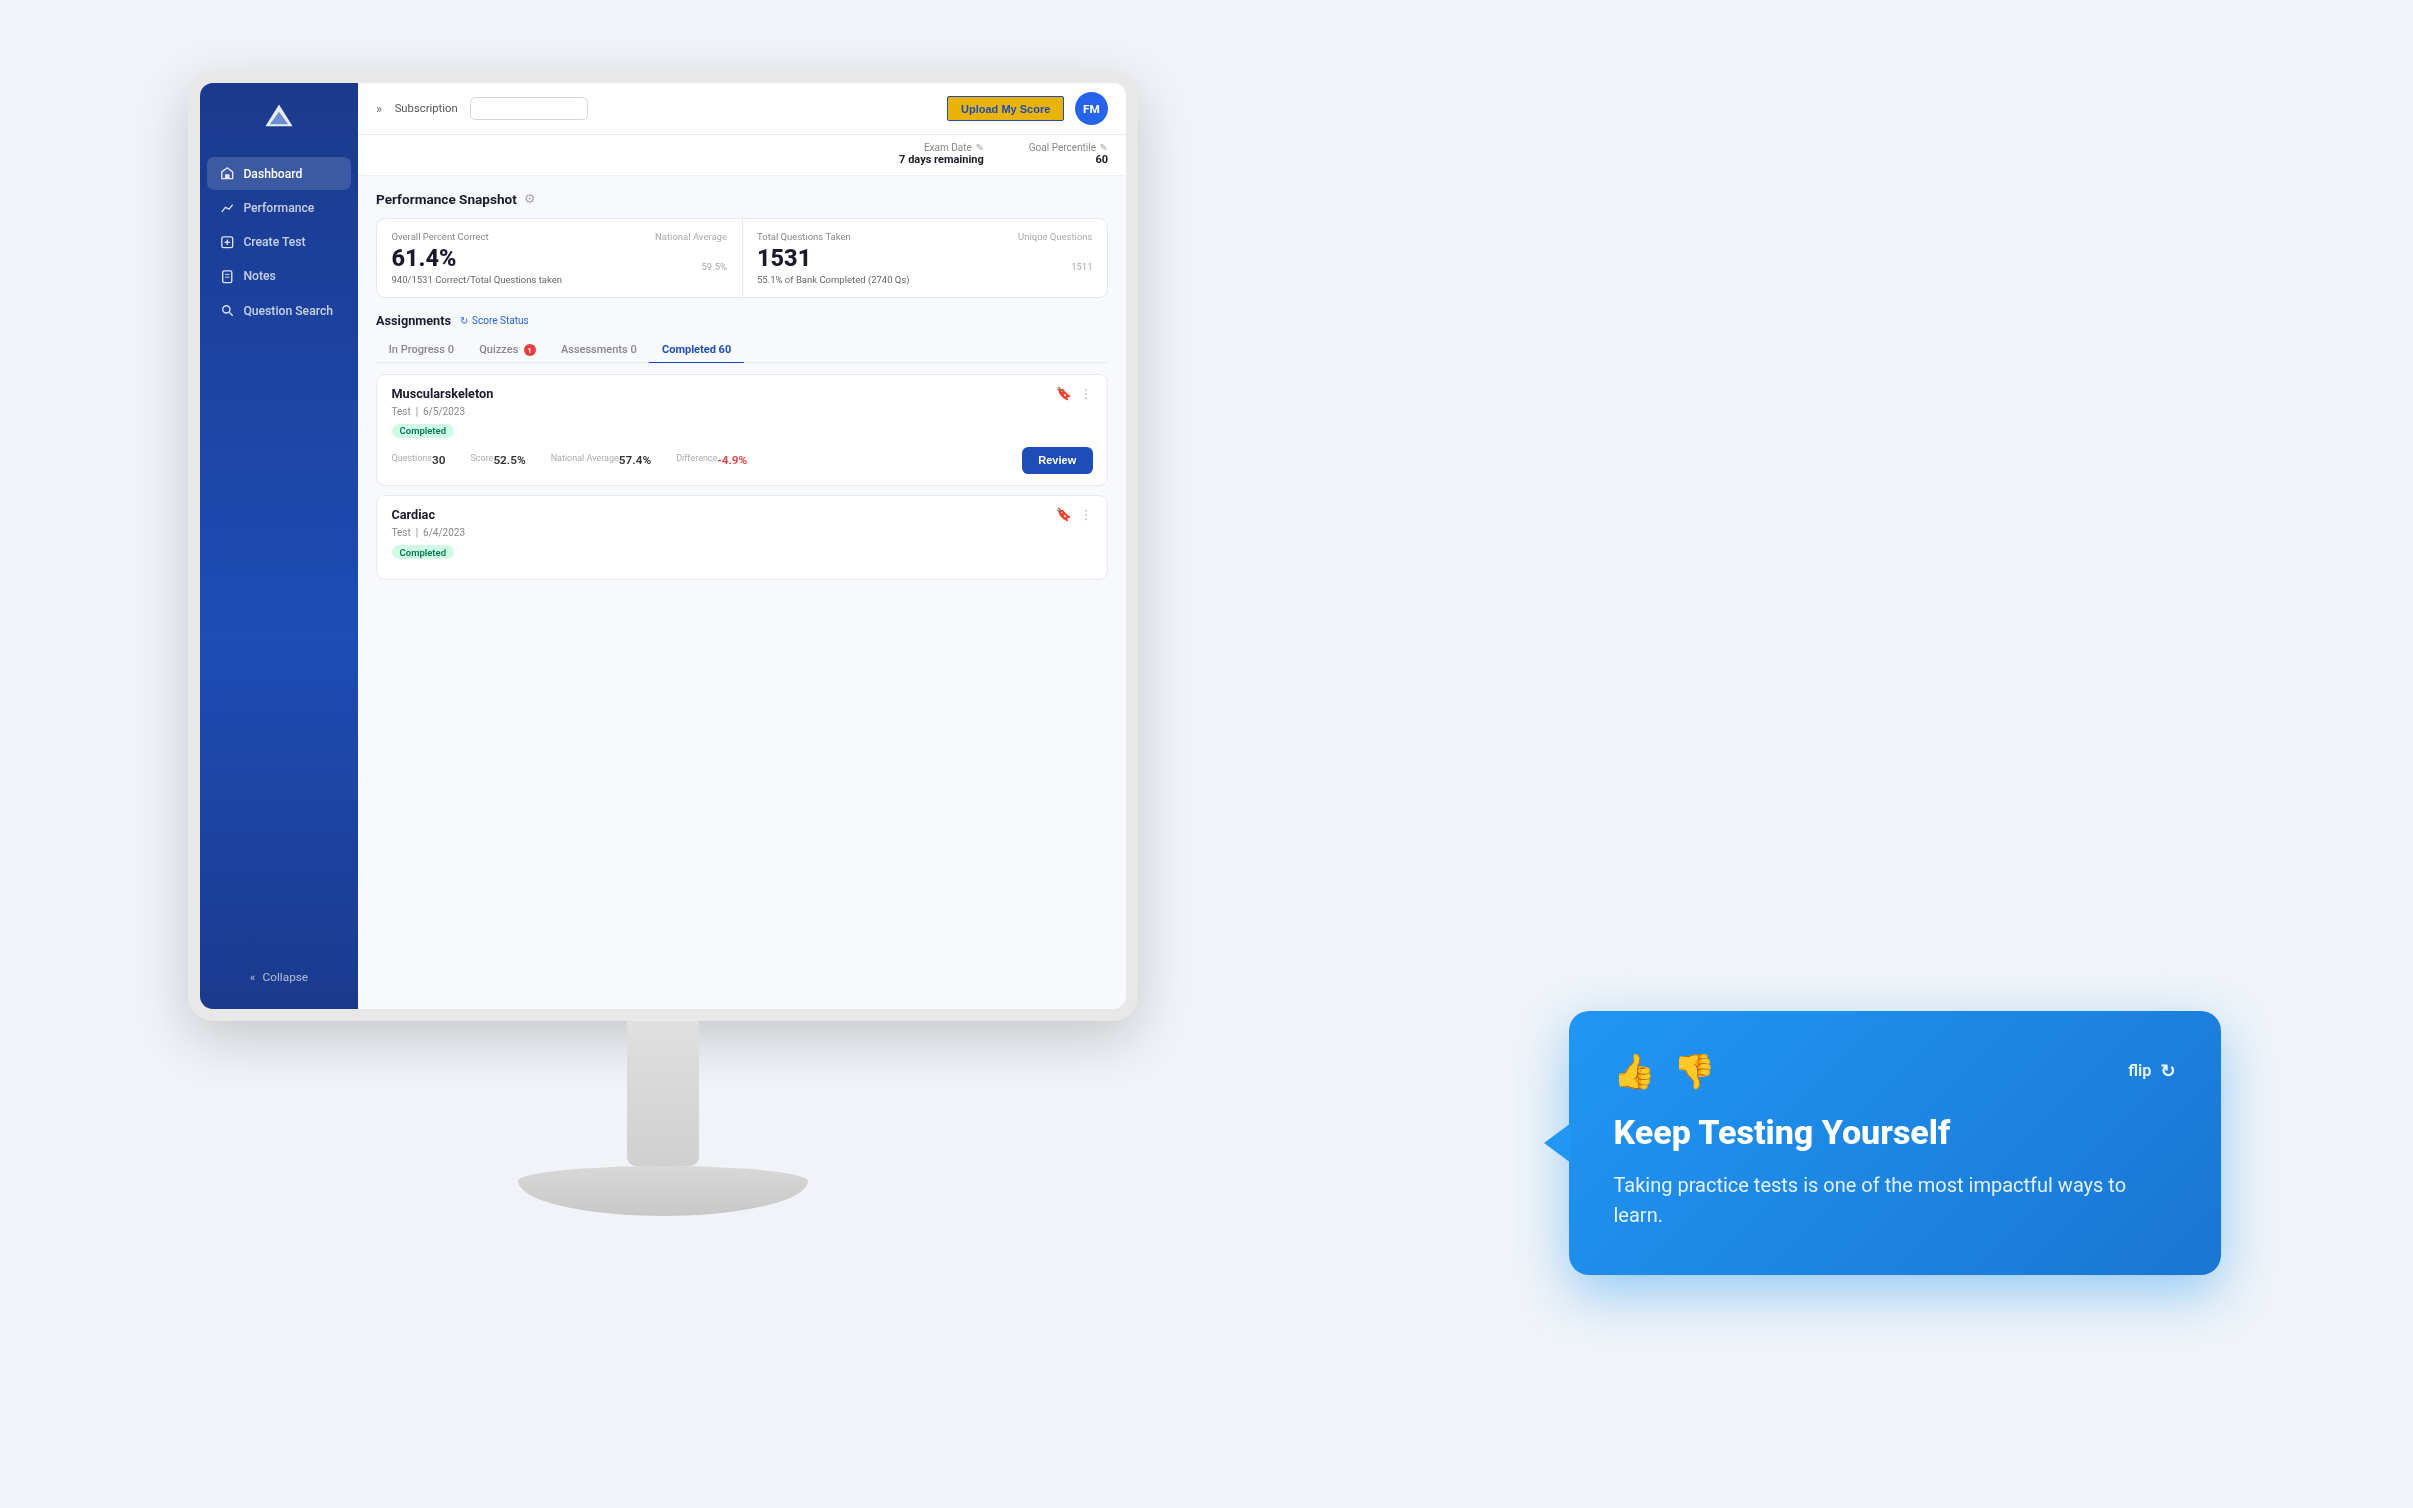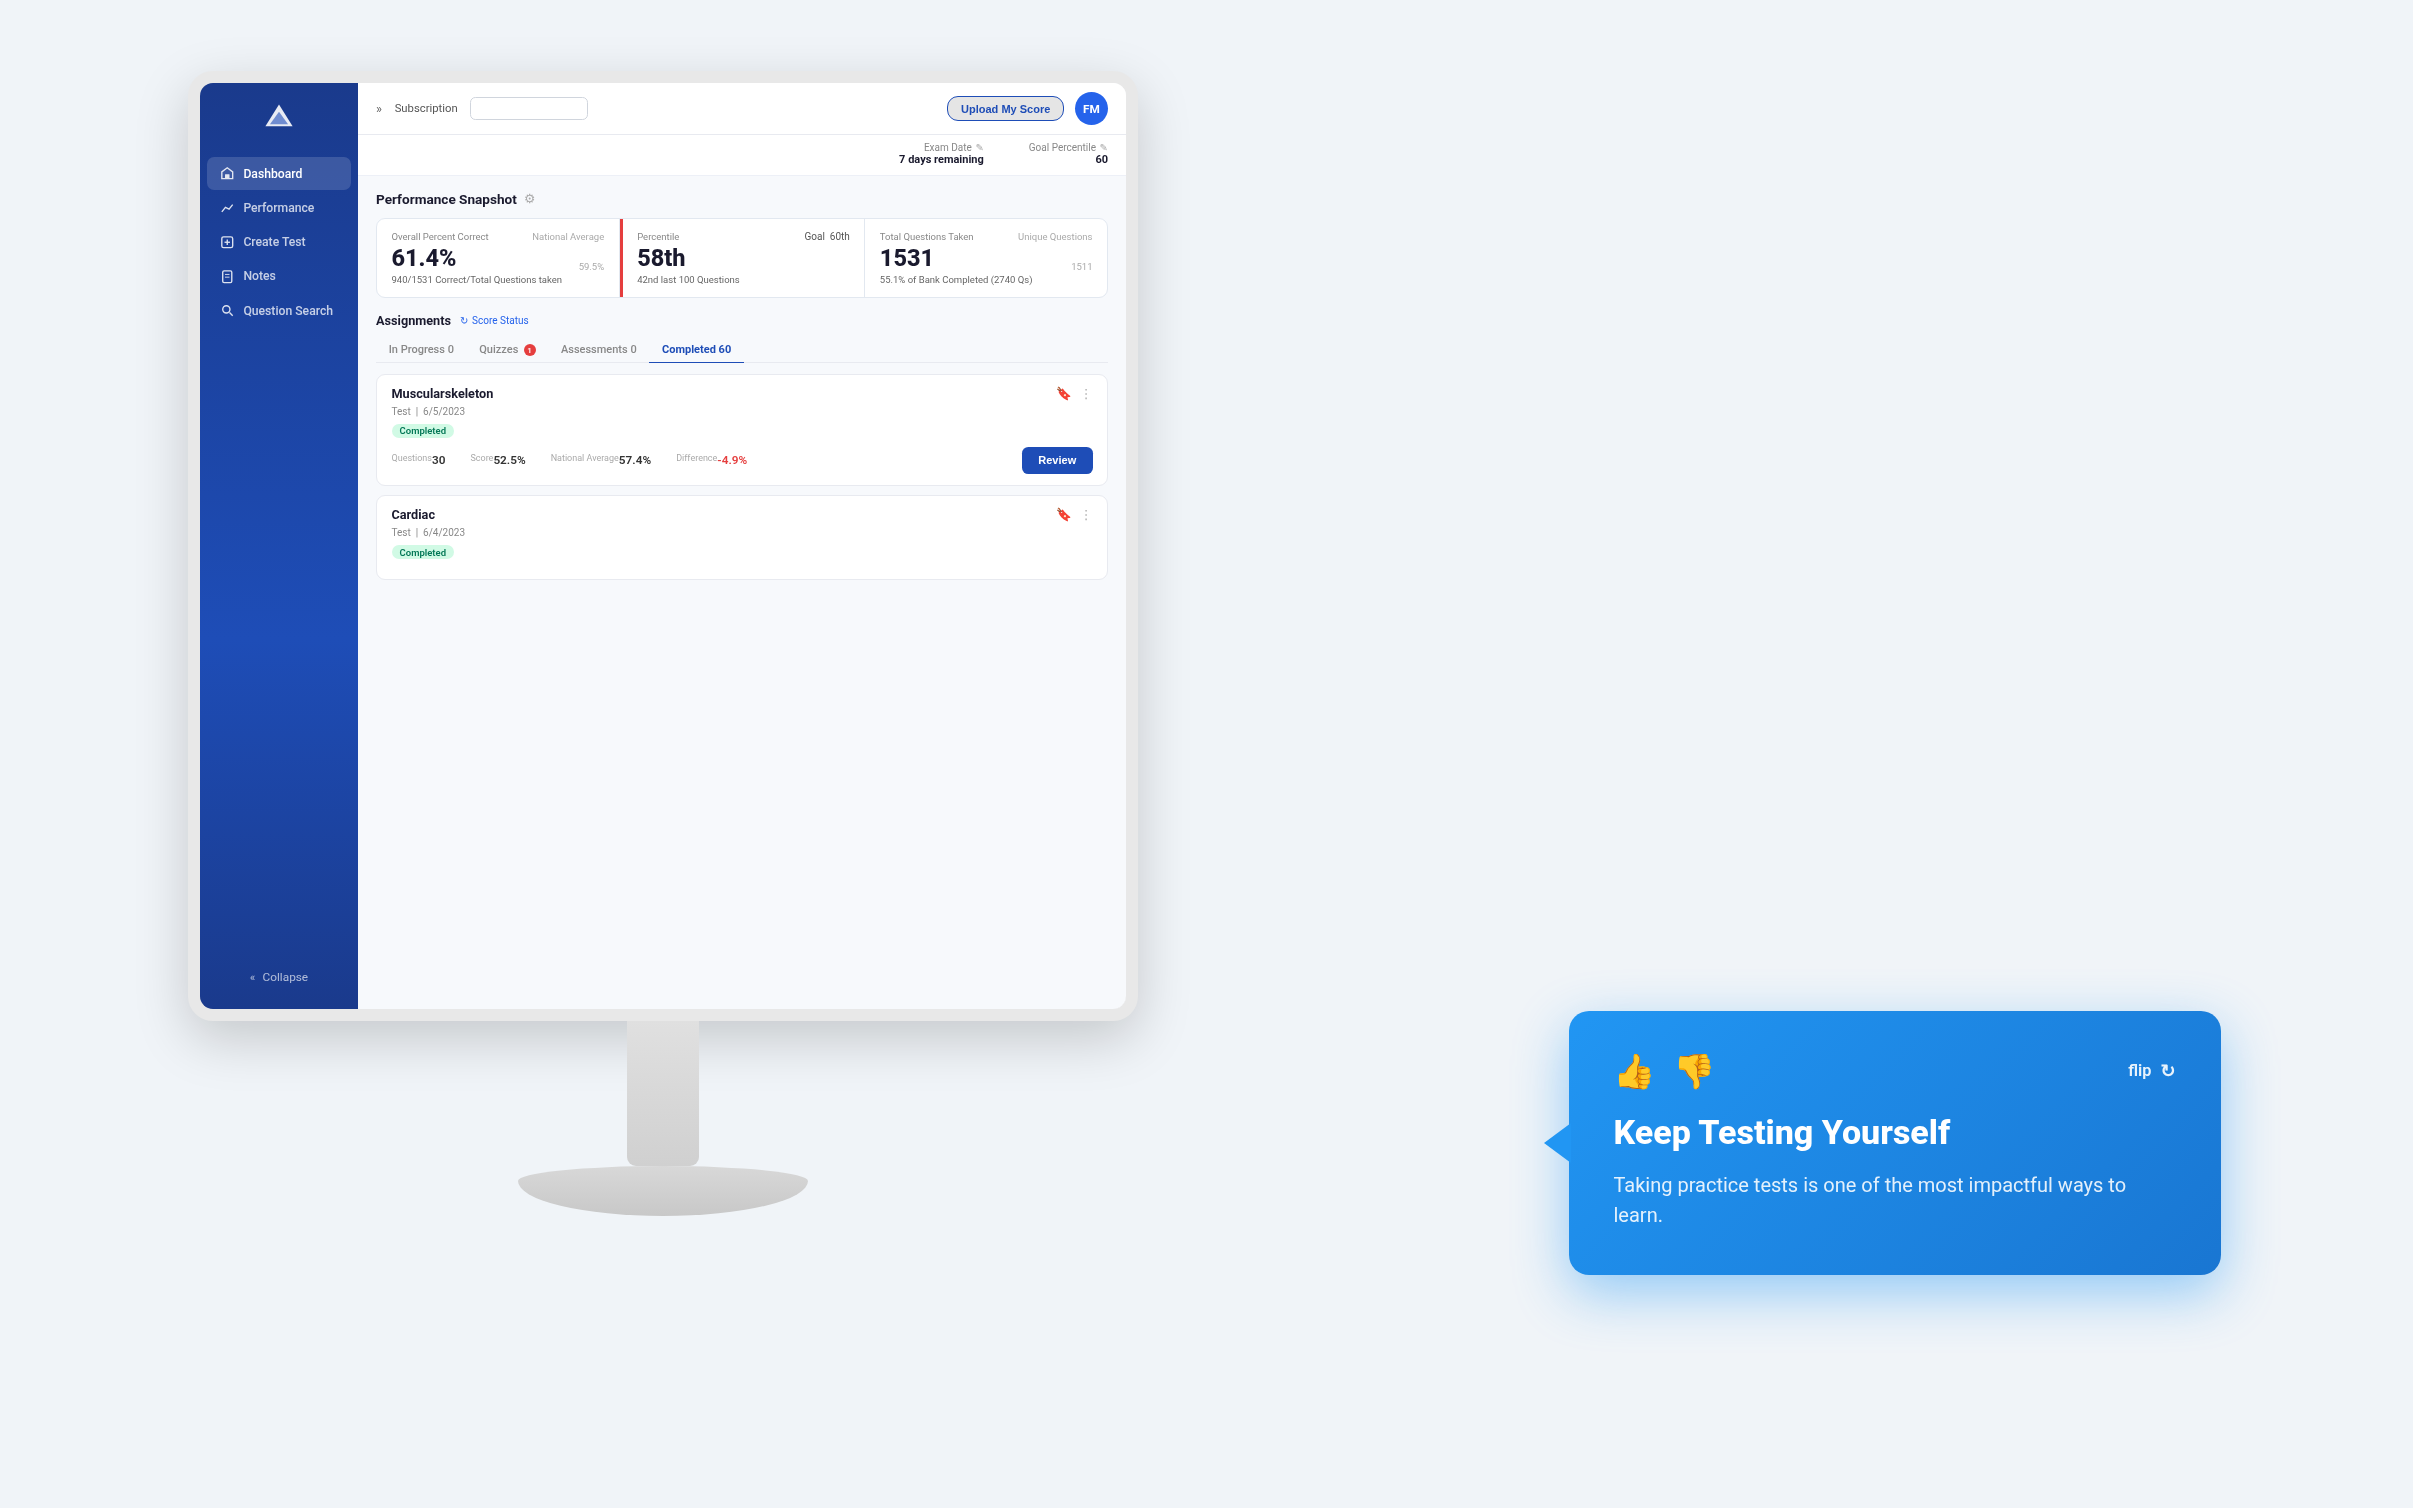--- a/index.html
+++ b/index.html
@@ -171,25 +171,25 @@
       padding: 4.5px 25px 4.5px 9px;
       font-size: 11px;
       color: #333;
       background: #fff;
       min-width: 118px;
       appearance: none;
       cursor: pointer;
     }
 
     .upload-score-btn {
-      background: #e5e5e5;
+      background: #eab308;
       border: 1.4px solid #1e4db7;
       color: #1e4db7;
       padding: 5.4px 12.7px;
-      border-radius: 11px;
+      border-radius: 2px;
       font-size: 11px;
       font-weight: 600;
       cursor: pointer;
     }
 
     .avatar {
       width: 33px;
       height: 33px;
       background: #2563eb;
       border-radius: 50%;
@@ -643,31 +643,20 @@
                   <span class="snapshot-card-label">Overall Percent Correct</span>
                   <span class="national-avg">National Average</span>
                 </div>
                 <div class="snapshot-row" style="align-items:flex-end;">
                   <span class="snapshot-card-value">61.4%</span>
                   <span class="national-avg">59.5%</span>
                 </div>
                 <div class="snapshot-card-sub">940/1531 Correct/Total Questions taken</div>
               </div>
 
-              <div class="snapshot-card percentile-card">
-                <div class="snapshot-row">
-                  <span class="snapshot-card-label">Percentile</span>
-                  <span class="snapshot-card-goal">
-                    <span>Goal</span>&nbsp;
-                    <span>60th</span>
-                  </span>
-                </div>
-                <span class="snapshot-card-value">58th</span>
-                <div class="snapshot-card-sub">42nd last 100 Questions</div>
-              </div>
 
               <div class="snapshot-card">
                 <div class="snapshot-row">
                   <span class="snapshot-card-label">Total Questions Taken</span>
                   <span class="national-avg">Unique Questions</span>
                 </div>
                 <div class="snapshot-row" style="align-items:flex-end;">
                   <span class="snapshot-card-value">1531</span>
                   <span class="national-avg">1511</span>
                 </div>

